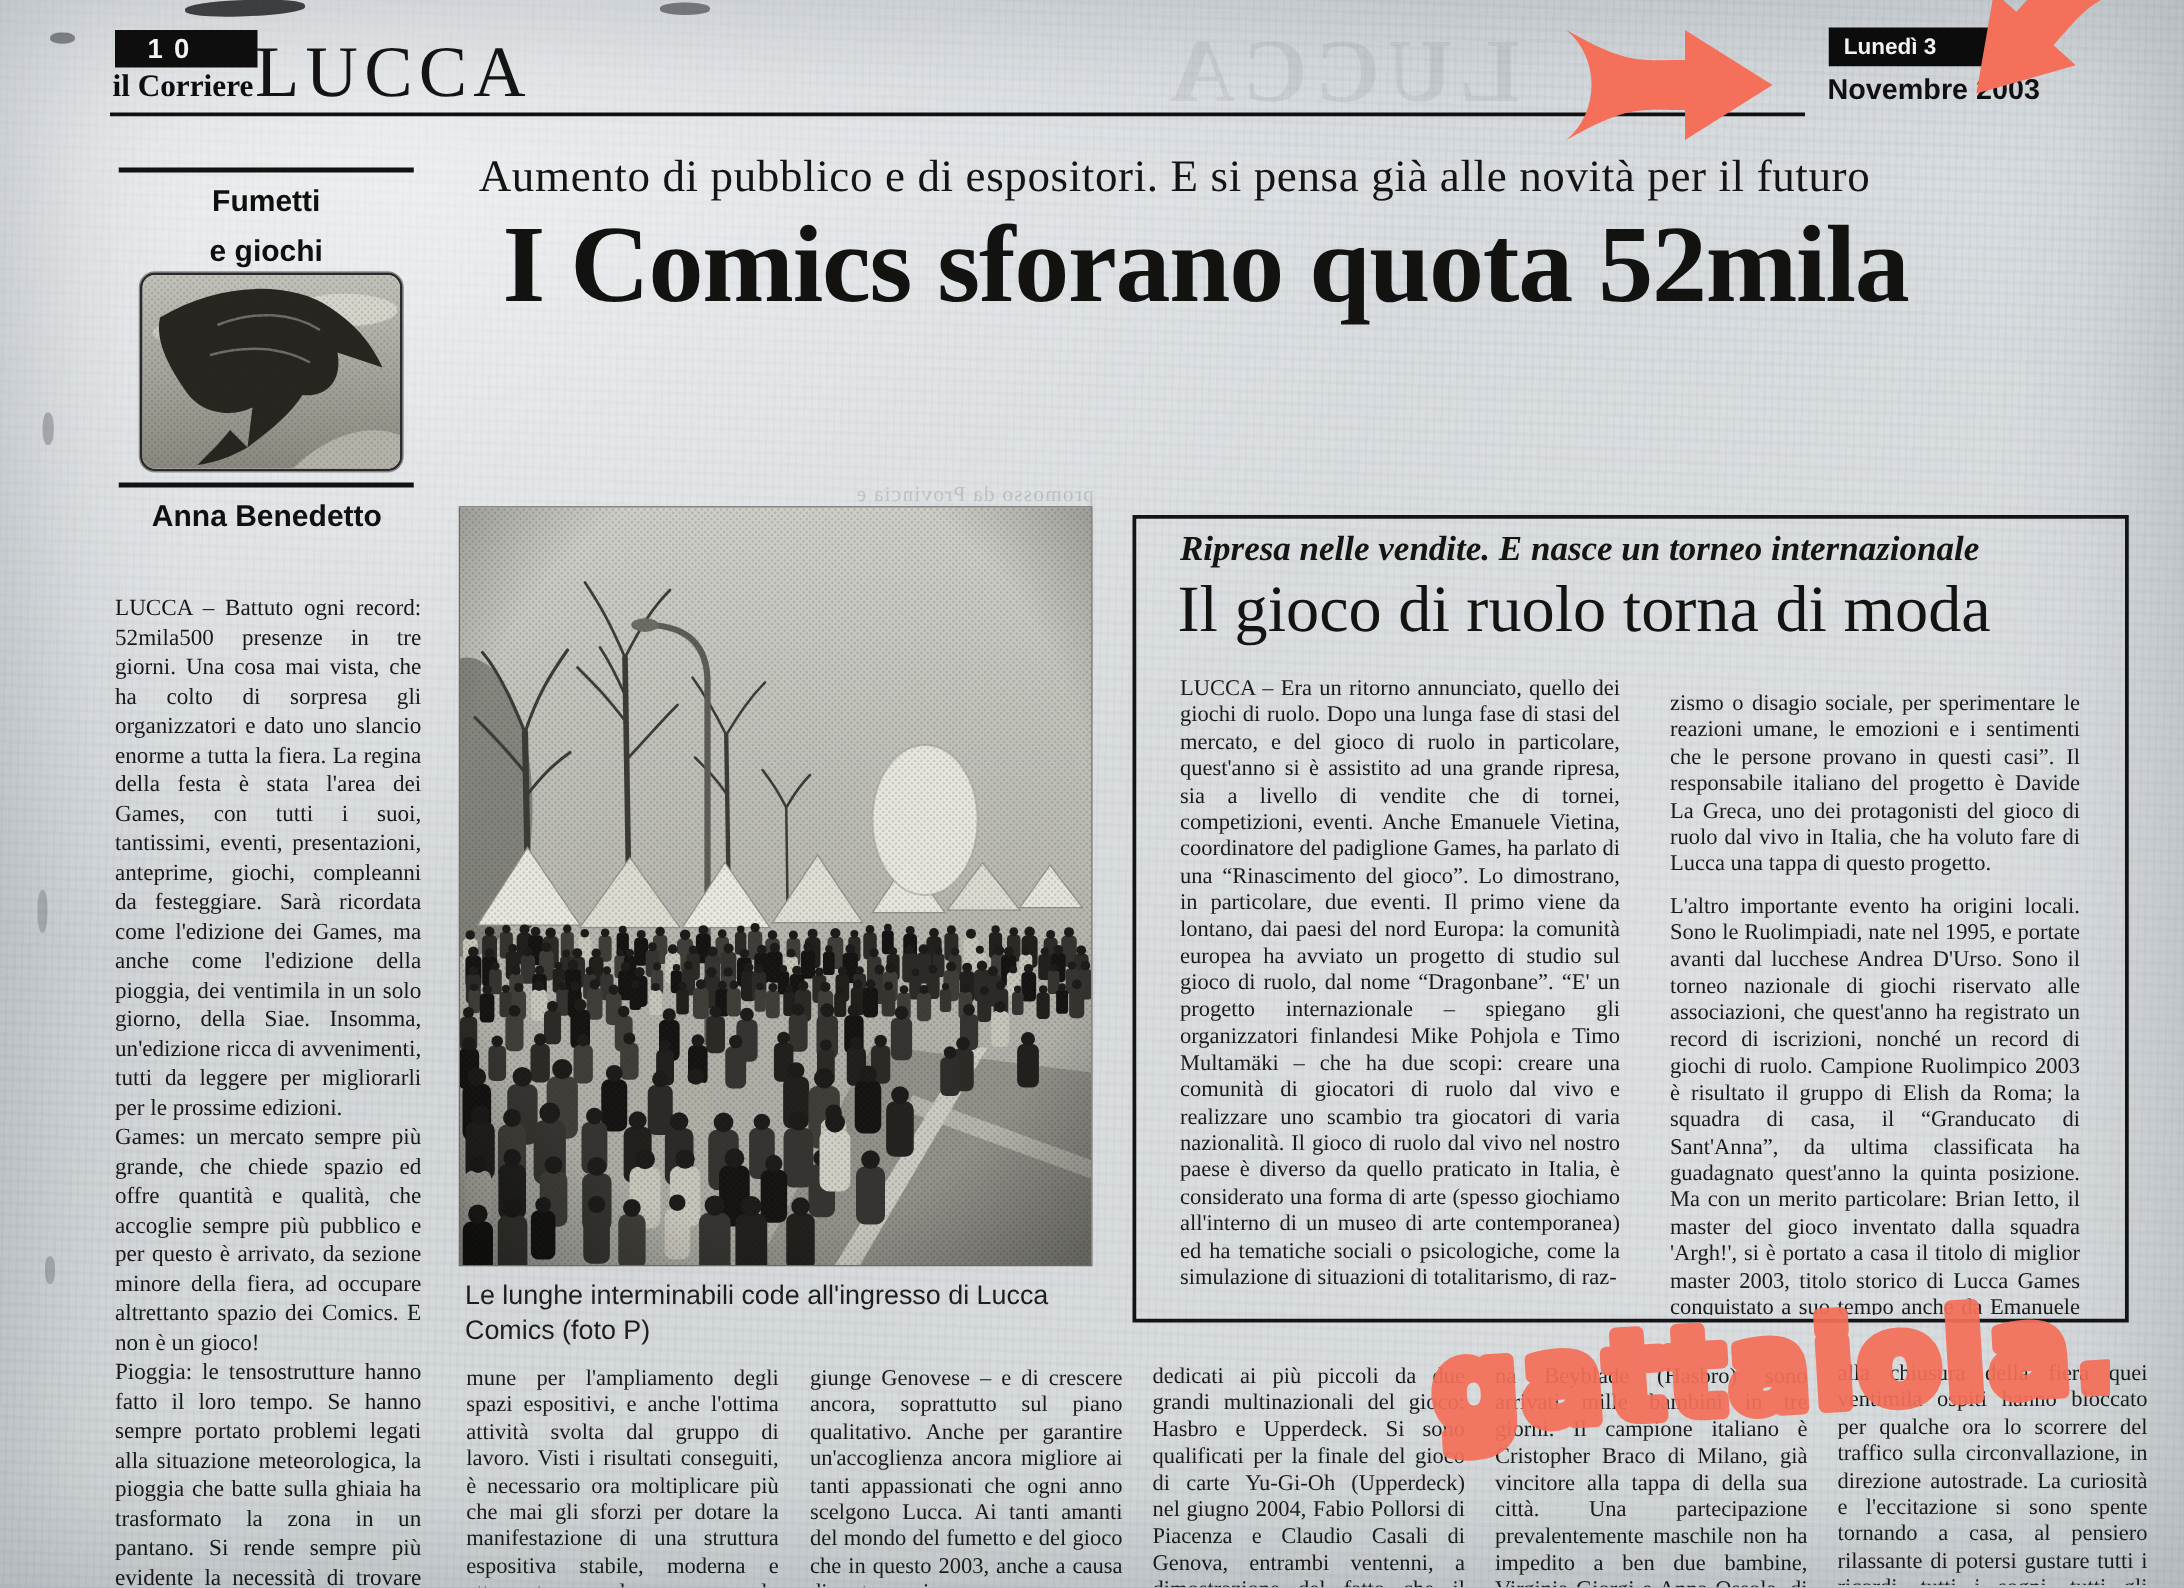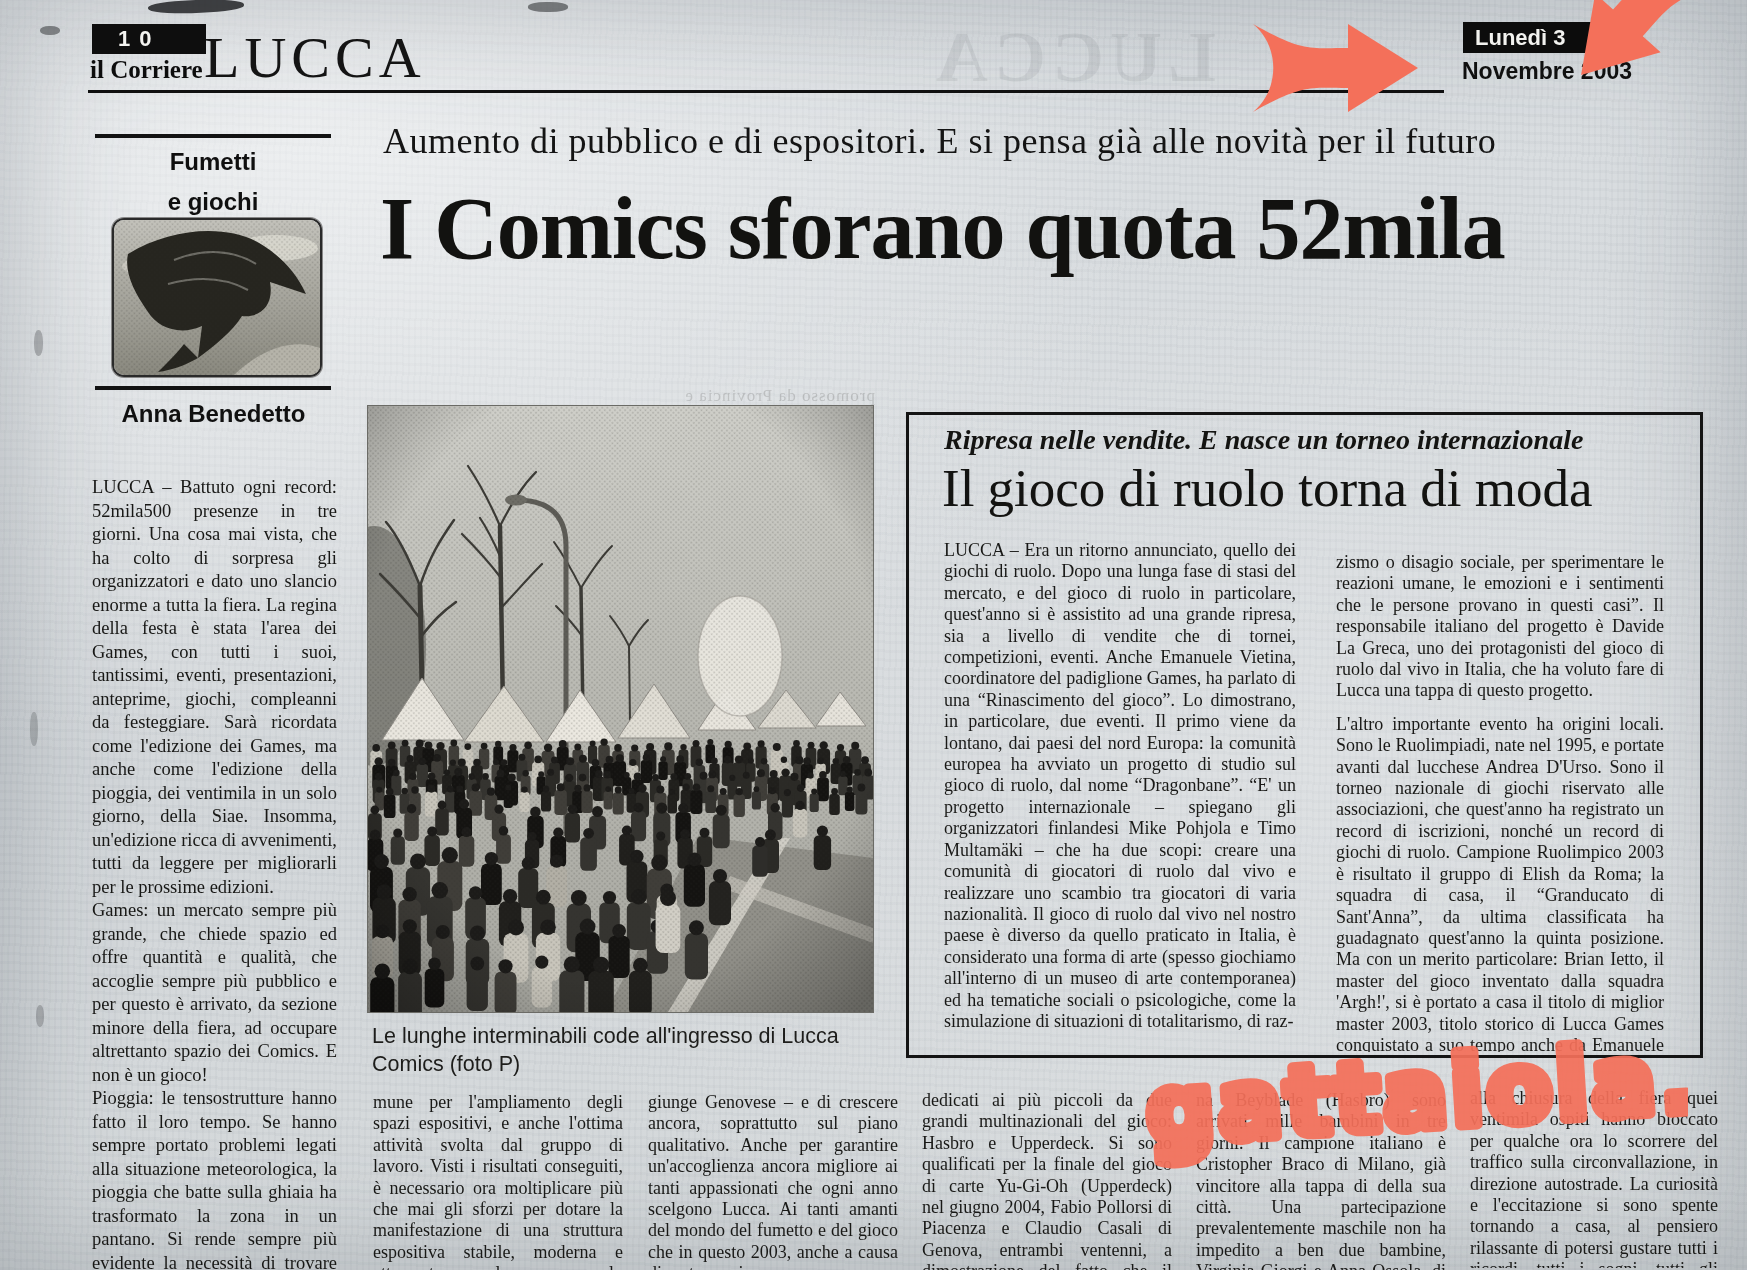--- a/index.html
+++ b/index.html
@@ -19,38 +19,38 @@
   .just{text-align:justify;text-justify:inter-word;}
   .clip{overflow:hidden;}
 
   
   .pagenum-box{left:92px;top:24px;width:88px;height:30px;background:#0e0e0e;color:#f3f3f0;
     font-family:"Liberation Sans",sans-serif;font-weight:700;font-size:22px;line-height:30px;
     padding-left:26px;letter-spacing:9px;}
   .corriere{left:90px;top:56px;font-weight:700;font-size:25px;color:#0d0d0d;}
   .masthead{left:204px;top:24px;font-size:58px;letter-spacing:5px;color:#141414;}
   .datebox{left:1463px;top:22px;width:138px;height:31px;background:#0c0c0c;color:#f2f2ef;
-    font-family:"Liberation Sans",sans-serif;font-weight:700;font-size:22px;line-height:31px;padding-left:12px;}
+    font-family:"Liberation Sans",sans-serif;font-weight:700;font-size:18px;line-height:31px;padding-left:12px;}
   .daterest{left:1462px;top:58px;font-family:"Liberation Sans",sans-serif;font-weight:700;font-size:23px;color:#101010;}
   .header-rule{left:88px;top:90px;width:1356px;height:3px;background:#101010;}
 
   
   .side-rule{left:95px;width:236px;height:4px;background:#121212;}
   .rubric{left:95px;top:142px;width:236px;text-align:center;font-family:"Liberation Sans",sans-serif;
     font-weight:700;font-size:24px;line-height:40px;color:#0f0f0f;white-space:pre-line;}
   .dragon{left:112px;top:218px;width:206px;height:155px;border-radius:12px;overflow:hidden;
     border:2px solid #2a2a2a;box-shadow:0 0 0 1px #888;}
   .byline{left:92px;top:400px;width:243px;text-align:center;font-family:"Liberation Sans",sans-serif;
     font-weight:700;font-size:24px;color:#101010;}
   .side-body{left:92px;top:442px;width:245px;height:828px;font-size:18.5px;line-height:23.5px;color:#181816;margin-top:34px;}
   .side-body p{margin:0;}
 
   
   .kicker{left:383px;top:120px;width:1270px;font-size:36px;color:#141414;letter-spacing:.5px;}
-  .headline{left:380px;top:162px;width:1300px;font-weight:700;font-size:88px;letter-spacing:-1px;color:#121210;margin-top:16px;}
+  .headline{left:402px;top:162px;width:1300px;font-weight:700;font-size:88px;letter-spacing:-1px;color:#121210;}
   .subhead{left:383px;top:282px;width:1290px;font-style:italic;font-weight:700;font-size:60px;color:#171715;}
 
   
   .photo{left:368px;top:406px;width:505px;height:606px;outline:1px solid #6b6b66;}
   .caption{left:372px;top:1022px;width:480px;font-family:"Liberation Sans",sans-serif;
     font-size:21.5px;line-height:28px;color:#1d1d1b;}
 
   
   .artbox{left:906px;top:412px;width:791px;height:640px;border:3px solid #141414;}
   .box-kicker{left:944px;top:424px;width:730px;font-style:italic;font-weight:700;font-size:28px;color:#141412;}

